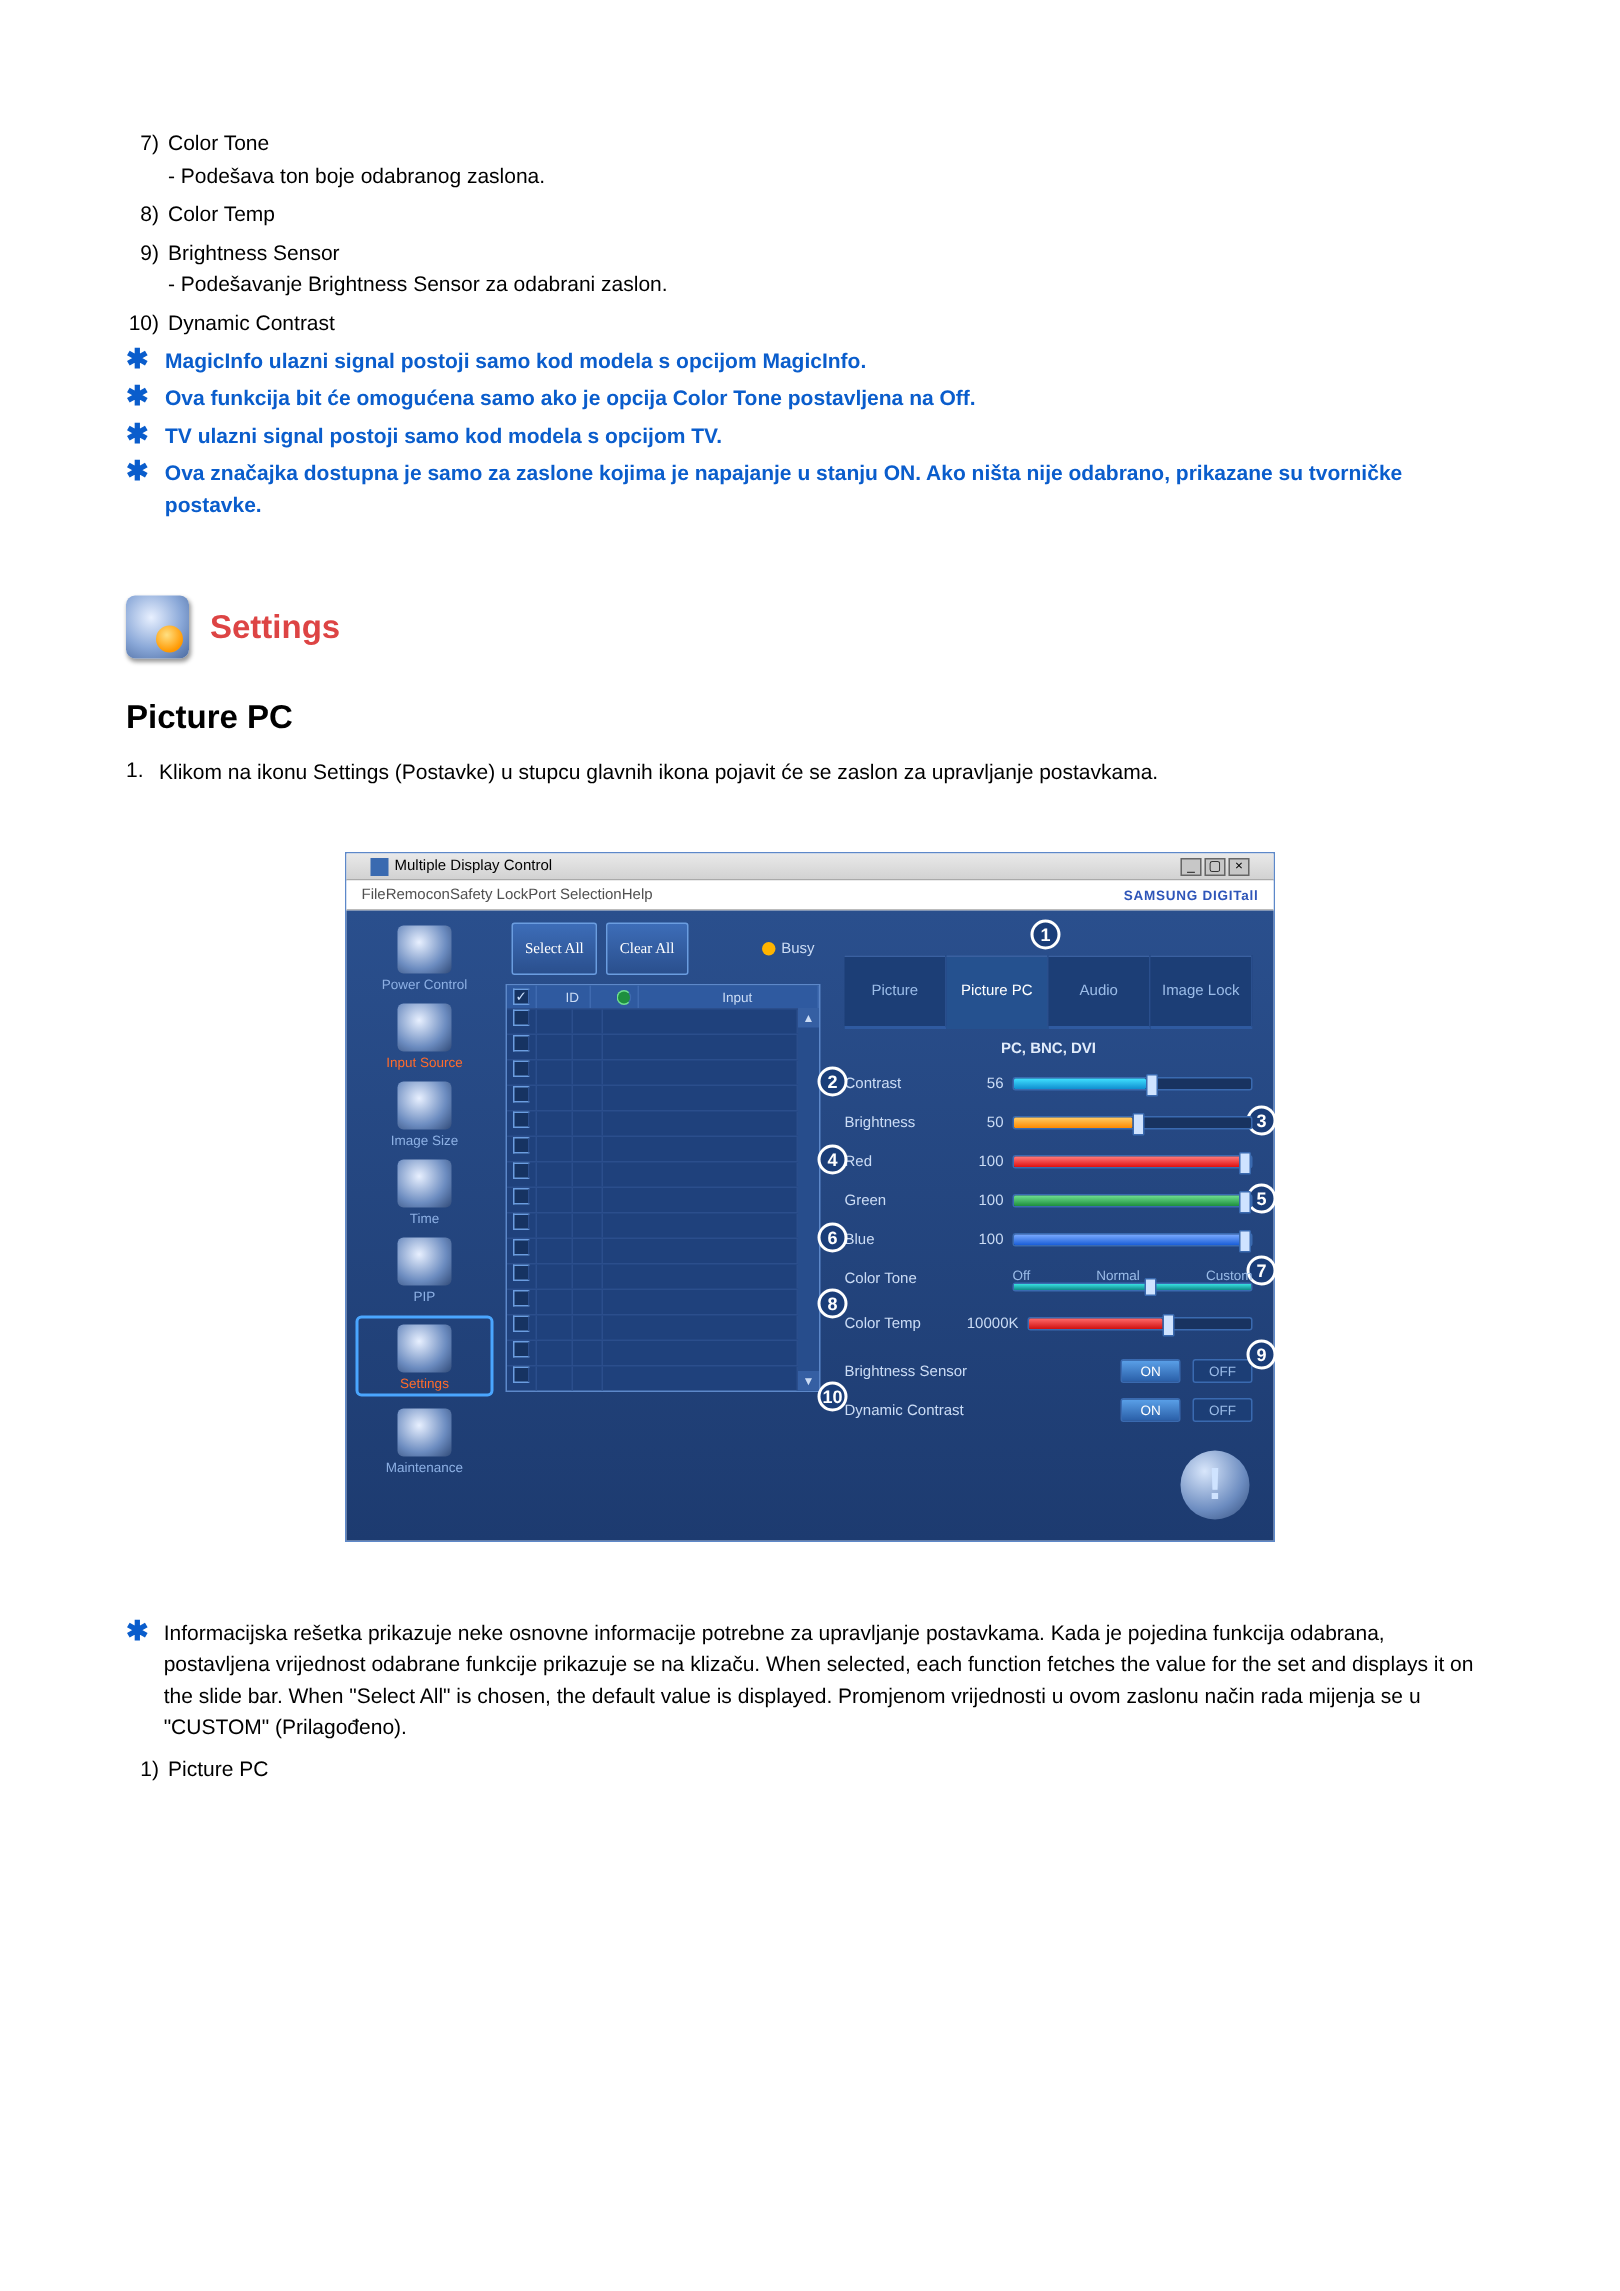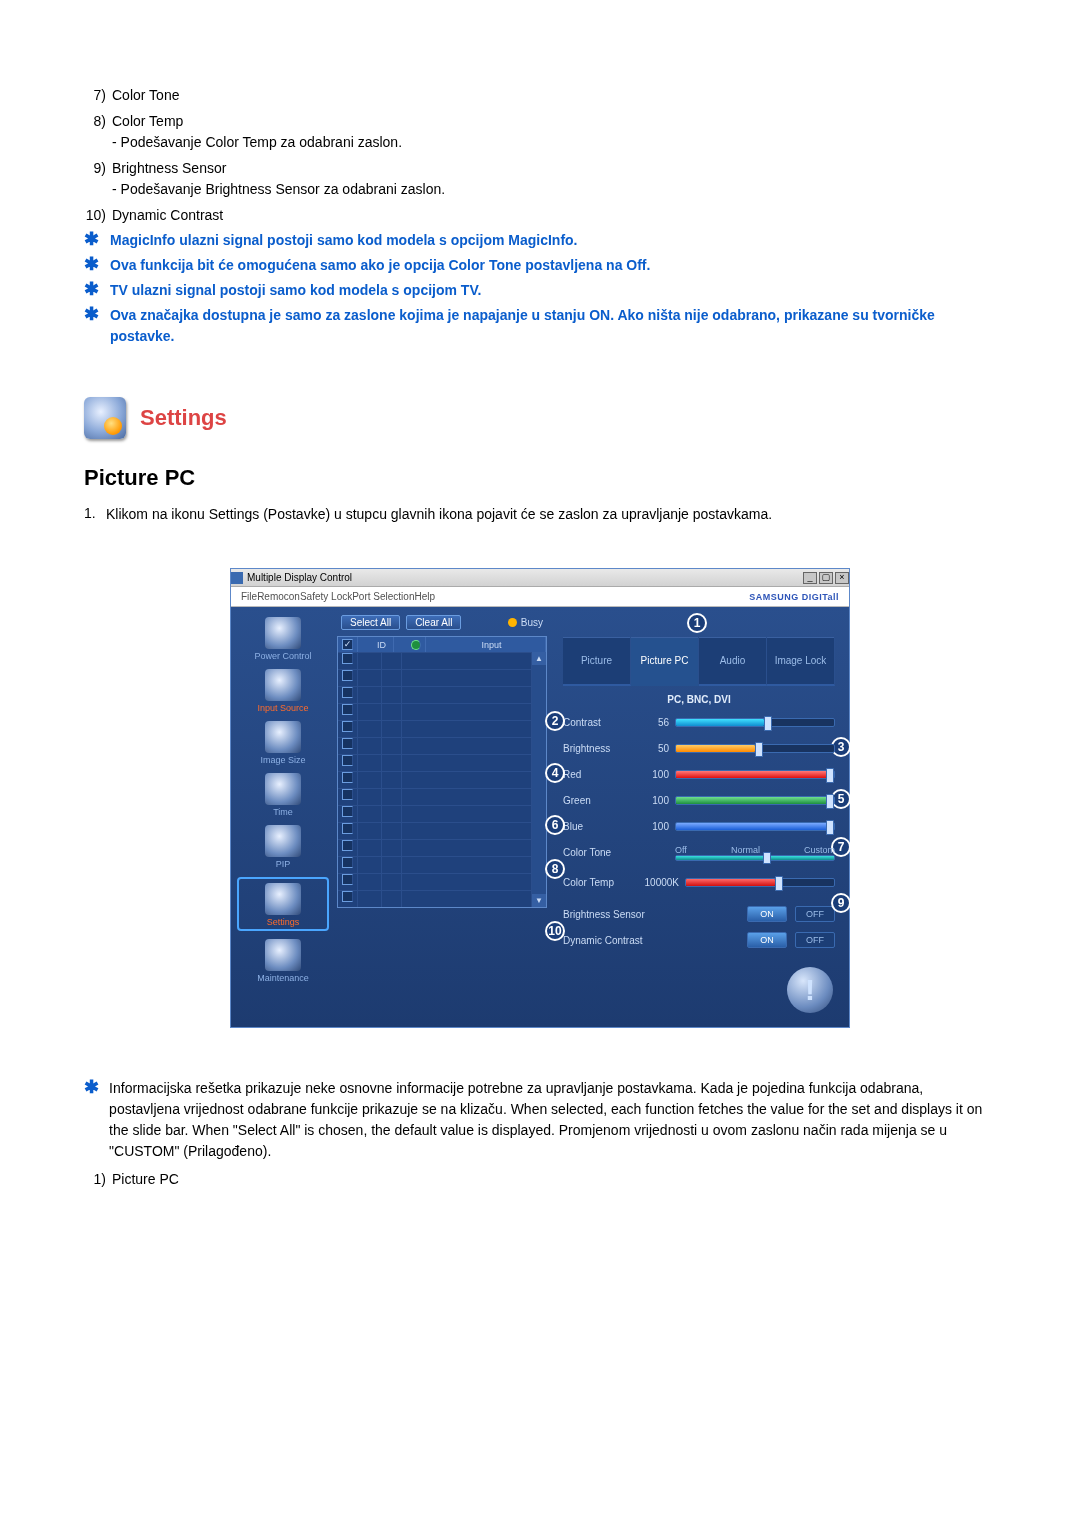--- a/index.html
+++ b/index.html
@@ -12,37 +12,37 @@
   .sub { margin-left:28px; line-height:1.4; }
   .star-line { display:flex; align-items:flex-start; margin:4px 0; line-height:1.5; }
   .star { color:#0a5dcc; font-size:18px; line-height:1; margin-right:10px; width:16px; font-weight:bold; }
   .blue { color:#0a5dcc; font-weight:bold; }
   .settings-block { display:flex; align-items:center; margin:50px 0 26px 0; }
   .settings-icon { width:42px; height:42px; background: radial-gradient(circle at 40% 35%, #e8f0ff 0%, #8aa8d8 55%, #4a6aa0 100%); border-radius:6px; margin-right:14px; position:relative; box-shadow: 1px 2px 3px rgba(0,0,0,.4); }
   .settings-icon::after{ content:""; position:absolute; right:4px; bottom:4px; width:18px; height:18px; border-radius:50%; background:radial-gradient(circle at 40% 35%, #ffe082, #ff9800 70%);}
   .h-settings { color:#d44; font-size:22px; font-weight:bold; }
   .h-section { font-size:22px; font-weight:bold; margin: 0 0 14px 0; }
   .screenshot { margin: 44px auto 50px auto; width:620px; border:1px solid #5d88c9; font-family: Tahoma, Arial, sans-serif; font-size:10px; color:#cbdcf5; position:relative; }
-  .titlebar { height:18px; background: linear-gradient(#e9e9e9,#d2d2d2); color:#000; display:flex; align-items:center; padding:0 0; font-size:10px; border-bottom:1px solid #aaa; }
+  .titlebar { height:18px; background: linear-gradient(#e9e9e9,#d2d2d2); color:#000; display:flex; align-items:center; padding:0 16px; font-size:10px; border-bottom:1px solid #aaa; }
   .titlebar .ticon{ width:12px; height:12px; background:#3a6ab0; margin-right:4px; }
   .winbtns { margin-left:auto; display:flex; gap:2px; }
   .winbtns span{ width:14px; height:12px; background:#c7c7c7; border:1px solid #666; display:flex; align-items:center; justify-content:center; font-size:9px; line-height:1; color:#000;}
   .menubar { height:20px; background:#fff; color:#505050; display:flex; align-items:center; padding:0 10px; border-bottom:1px solid #bbb; font-size:10px;}
   .brand { margin-left:auto; font-size:9px; color:#2e55b8; font-weight:bold; letter-spacing:.5px;}
   .appbody { display:flex; background: linear-gradient(#2a4f8d,#1d3b70); height:420px; }
   .sidebar { width:104px; padding:8px 6px; text-align:center; }
   .side-item { margin-bottom:8px; font-size:9px; color:#8db0e4;}
   .side-icon { width:36px; height:32px; margin:2px auto 2px auto; border-radius:4px; background: radial-gradient(circle at 40% 35%, #e8f0ff 0%, #6c8cc0 60%, #304a78 100%); position:relative;}
   .side-item.red .label{ color:#ff6b2b; }
   .side-item.sel { border:2px solid #4aa6ff; padding:2px; border-radius:4px;}
   .side-item .label { display:block; margin-top:2px; }
   .main { flex:1; display:flex; padding:8px 6px 8px 2px; gap:4px; }
   .leftpanel { width:210px; }
   .topbtns { display:flex; gap:6px; align-items:center; margin-bottom:6px; padding:0 4px;}
-  .btn { background: linear-gradient(#3d6db8,#2a4f8d); border:1px solid #6b9de0; color:#fff; font-size:10px; padding:1px 8px; border-radius:2px;}
+  .btn { background: linear-gradient(#3d6db8,#2a4f8d); border:1px solid #6b9de0; color:#fff; font-size:10px; padding:11px 8px; border-radius:2px;font-family:Liberation Serif, serif;}
   .busy { margin-left:auto; display:flex; align-items:center; gap:4px; color:#cbdcf5;}
   .busy-dot{ width:9px; height:9px; border-radius:50%; background:#ffb400;}
   .grid { border:1px solid #5d88c9; background:#1f417c; }
   .ghead { display:flex; background:#2f5aa0; font-size:9px;gap:12px; }
   .ghead div{ padding:2px 4px; border-right:1px solid #3f6ab0; display:flex; align-items:center; justify-content:center;}
   .gc1{width:20px;} .gc2{width:24px;} .gc3{width:20px;} .gc4{flex:1;}
   .grow { display:flex; border-top:1px solid #2b4e8c; height:17px; }
   .grow div{ border-right:1px solid #2b4e8c; }
   .chk { width:11px; height:11px; border:1px solid #6b9de0; background:#163362; margin:auto;}
   .chk.on::after{content:"✓"; color:#cfe3ff; font-size:9px; display:block; margin-top:-2px; text-align:center;}
@@ -79,26 +79,26 @@
 </head>
 <body>
 
 <div class="page">
 
   <div class="num-list">
     <div class="num-item">
       <div class="num">7)</div>
       <div class="content">Color Tone</div>
     </div>
+    <div class="sub">- Podešava ton boje odabranog zaslona.</div>
 
     <div class="num-item">
       <div class="num">8)</div>
       <div class="content">Color Temp</div>
     </div>
-    <div class="sub">- Podešavanje Color Temp za odabrani zaslon.</div>
 
     <div class="num-item">
       <div class="num">9)</div>
       <div class="content">Brightness Sensor</div>
     </div>
     <div class="sub">- Podešavanje Brightness Sensor za odabrani zaslon.</div>
 
     <div class="num-item">
       <div class="num">10)</div>
       <div class="content">Dynamic Contrast</div>

